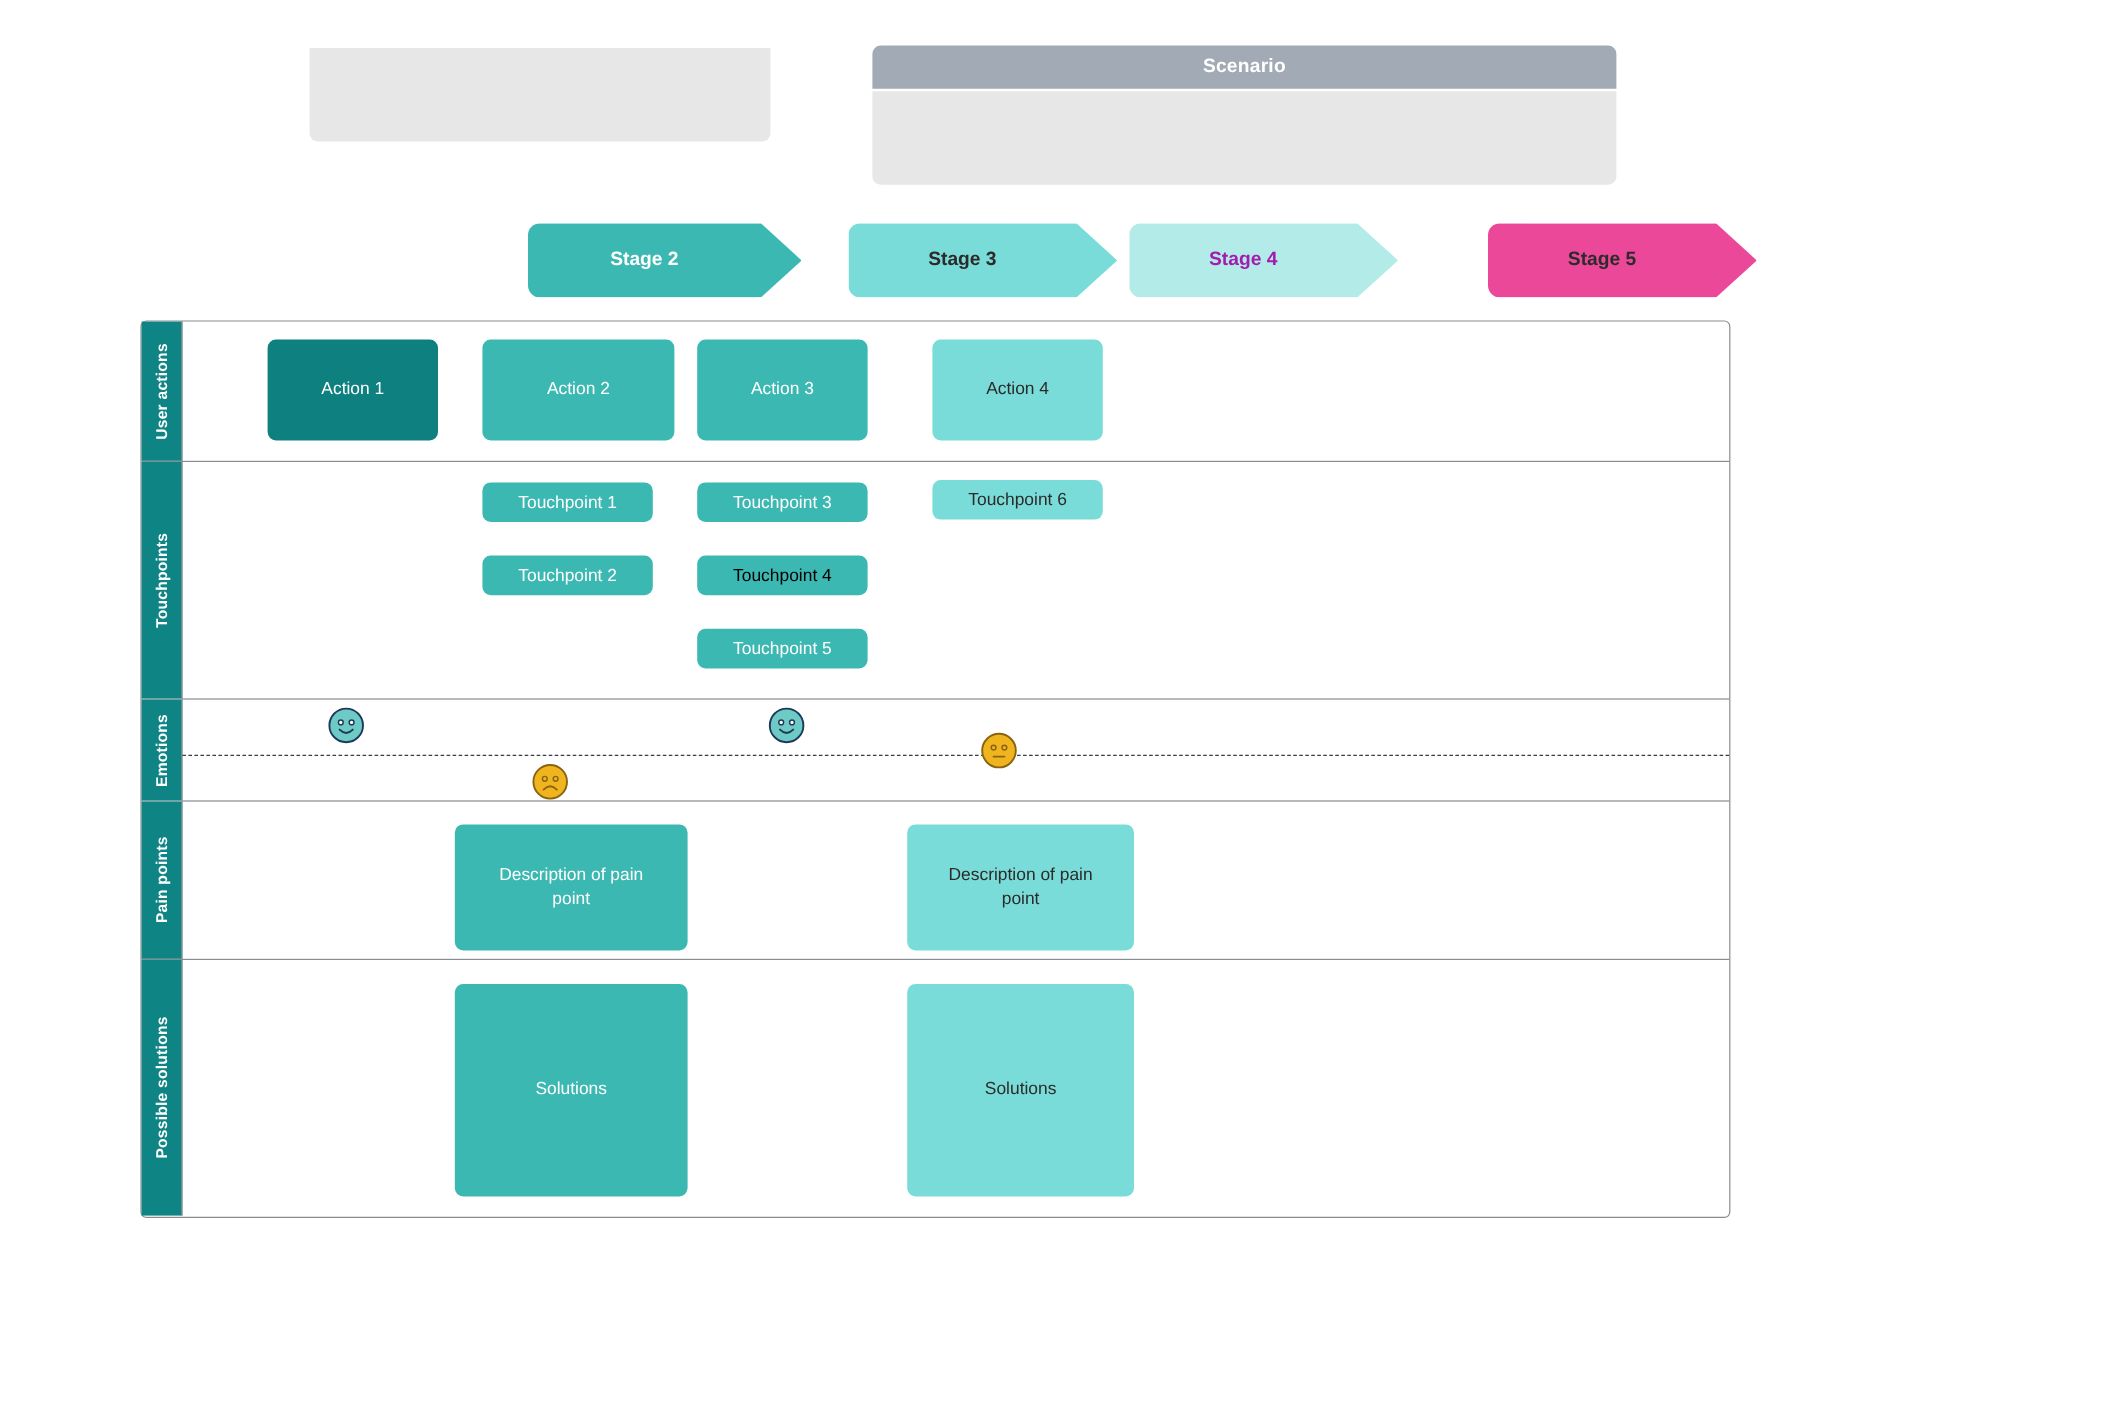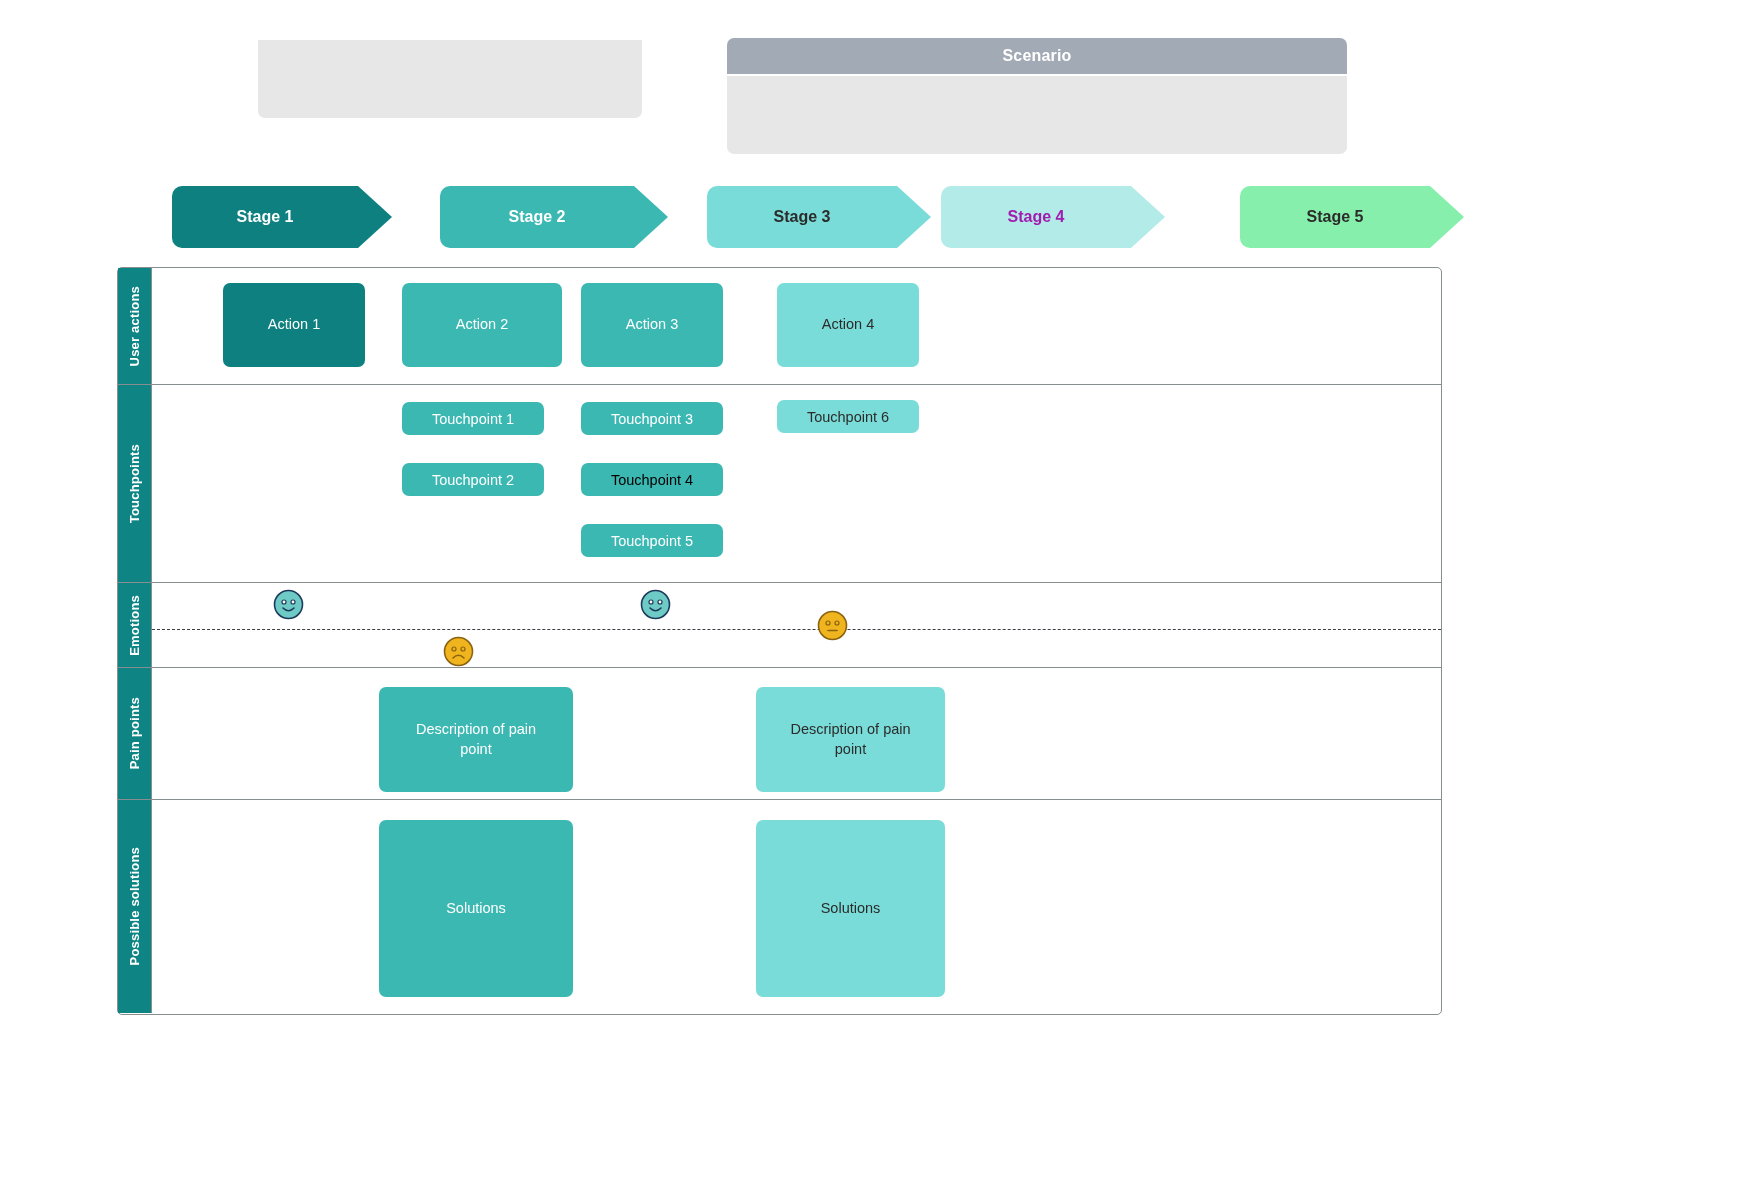--- a/index.html
+++ b/index.html
@@ -156,33 +156,30 @@
 <div class="header-card" id="persona-card">
   <div class="hc-body"></div>
 </div>
 
 <div class="header-card" id="scenario-card">
   <div class="hc-title">Scenario</div>
   <div class="hc-body"></div>
 </div>
 
 <div class="stage-row" id="stage-row">
-    <div class="stage" style="left: 172px; width: 220px; background: rgb(14, 128, 128); color: rgb(255, 255, 255);">
-      <span>Stage 1</span>
-    </div>
     <div class="stage" style="left: 440px; width: 228px; background: rgb(60, 184, 179); color: rgb(255, 255, 255);">
       <span>Stage 2</span>
     </div>
     <div class="stage" style="left: 707px; width: 224px; background: rgb(121, 220, 216); color: rgb(43, 43, 43);">
       <span>Stage 3</span>
     </div>
     <div class="stage" style="left: 941px; width: 224px; background: rgb(178, 235, 231); color: #a21caf; text-align: center;">
       <span>Stage 4</span>
     </div>
-    <div class="stage" style="left: 1240px; width: 224px; background: #86efac; color: rgb(43, 43, 43);">
+    <div class="stage" style="left: 1240px; width: 224px; background: #ec4899; color: rgb(43, 43, 43);">
       <span>Stage 5</span>
     </div>
   </div>
 
 <div id="journey-grid">
 
   <div class="row" id="row-actions">
     <div class="row-label">
       <span>User actions</span>
     </div>

